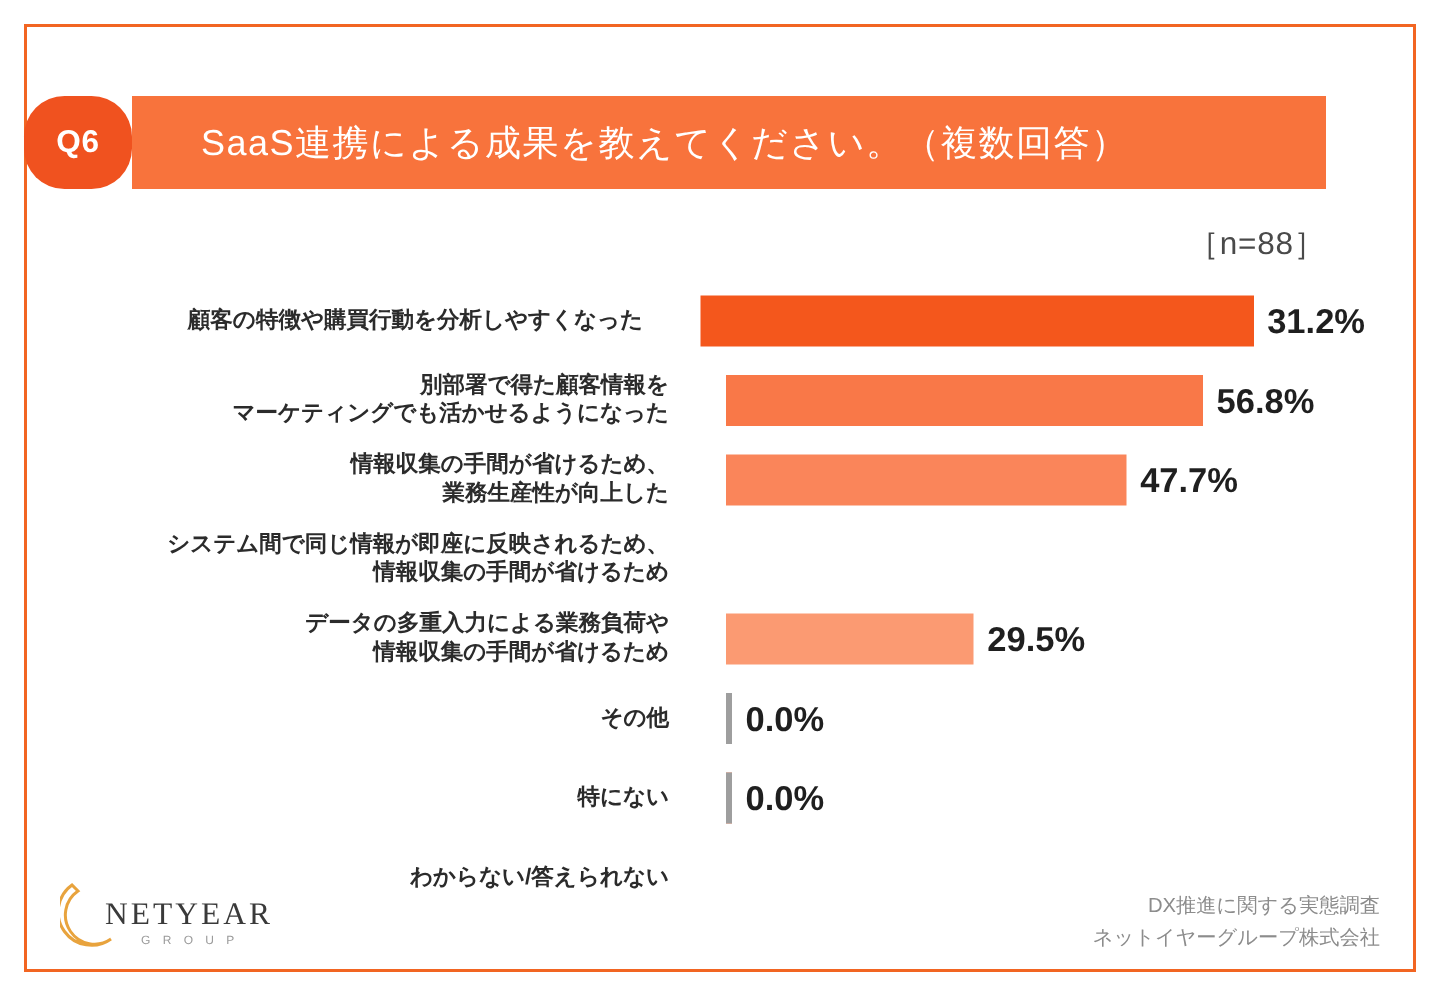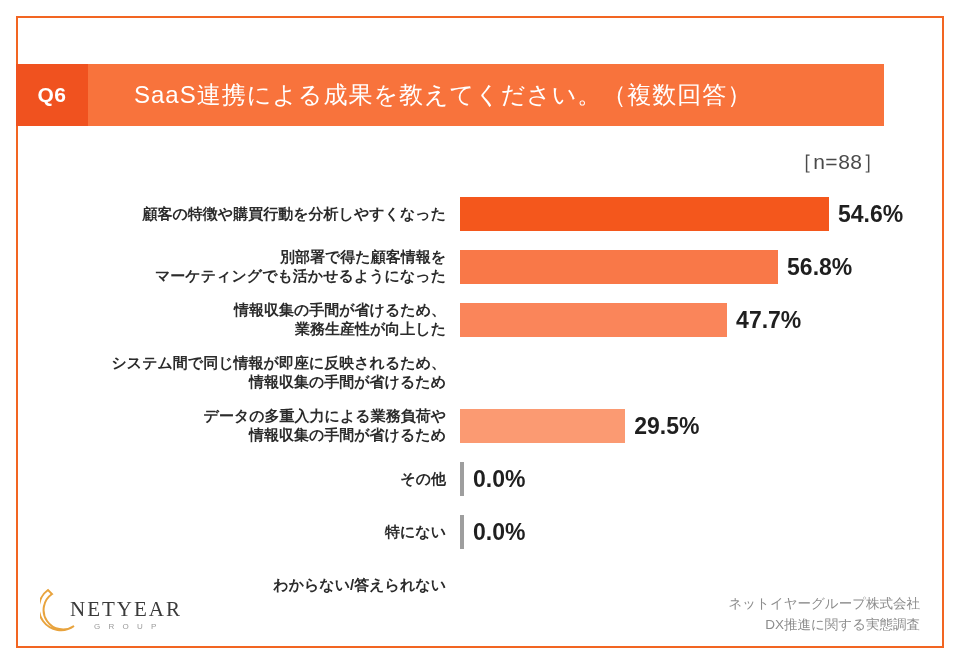--- a/index.html
+++ b/index.html
@@ -44,20 +44,21 @@
   .q-badge {
     width: 72px;
     background: #f0521f;
     color: #ffffff;
     display: flex;
     align-items: center;
     justify-content: center;
     font-size: 21px;
     font-weight: bold;
     letter-spacing: 0.5px;
+    border-radius: 27px;
   }
   .q-title {
     flex: 1;
     background: #f8733c;
     color: #ffffff;
     display: flex;
     align-items: center;
     padding-left: 46px;
     font-size: 24px;
     letter-spacing: 1px;
@@ -81,20 +82,21 @@
     left: 60px;
     top: 190px;
     width: 850px;
     height: 440px;
   }
   .row {
     display: flex;
     align-items: center;
     height: 48px;
     margin-bottom: 5px;
+    gap: 24px;
   }
   .row-label {
     width: 400px;
     text-align: right;
     padding-right: 14px;
     font-size: 15px;
     font-weight: bold;
     color: #2b2b2b;
     line-height: 1.25;
     box-sizing: border-box;
@@ -154,21 +156,21 @@
     <div class="q-title">SaaS連携による成果を教えてください。（複数回答）</div>
   </div>
 
   <div class="n-label">［n=88］</div>
 
   <div class="chart" id="chart">
       <div class="row">
         <div class="row-label">顧客の特徴や購買行動を分析しやすくなった</div>
         <div class="bar-area">
           <div class="bar" style="width: 369.04px; background: rgb(244, 87, 28);"></div>
-          <div class="bar-value">54.6%</div>
+          <div class="bar-value">31.2%</div>
         </div>
       </div>
       <div class="row">
         <div class="row-label">別部署で得た顧客情報を
 マーケティングでも活かせるようになった</div>
         <div class="bar-area">
           <div class="bar" style="width: 318.08px; background: rgb(249, 120, 72);"></div>
           <div class="bar-value">56.8%</div>
         </div>
       </div>
@@ -213,16 +215,16 @@
 
   <div class="logo">
     <svg width="148" height="52" viewBox="0 0 148 52" xmlns="http://www.w3.org/2000/svg">
       <path d="M8 4 A21 21 0 1 0 34 40 A17 17 0 1 1 12 8 Z" fill="none" stroke="#e8a33d" stroke-width="2"></path>
       <text x="30" y="30" font-family="Liberation Serif, serif" font-size="21" fill="#3a3a3a" letter-spacing="2">NETYEAR</text>
       <text x="54" y="43" font-family="Liberation Sans, sans-serif" font-size="8" fill="#9a9a9a" letter-spacing="3">G R O U P</text>
     </svg>
   </div>
 
   <div class="footer-text">
+    <div>DX推進に関する実態調査</div>
     <div>ネットイヤーグループ株式会社</div>
-    <div>DX推進に関する実態調査</div>
   </div>
 </div>
 
 </body></html>

